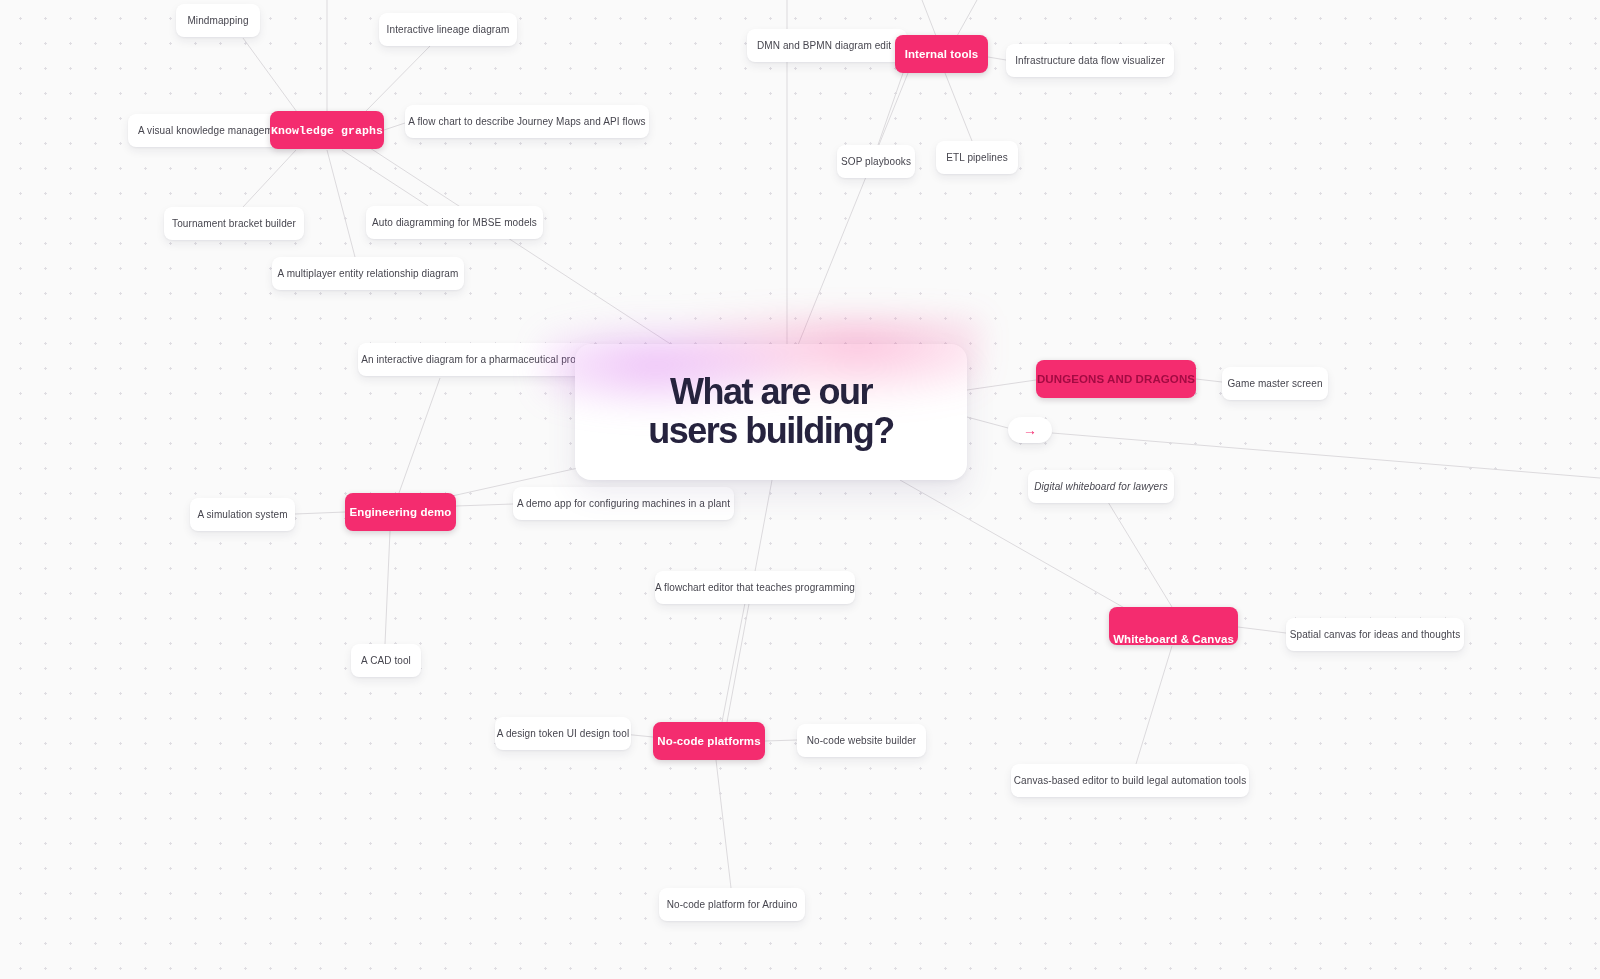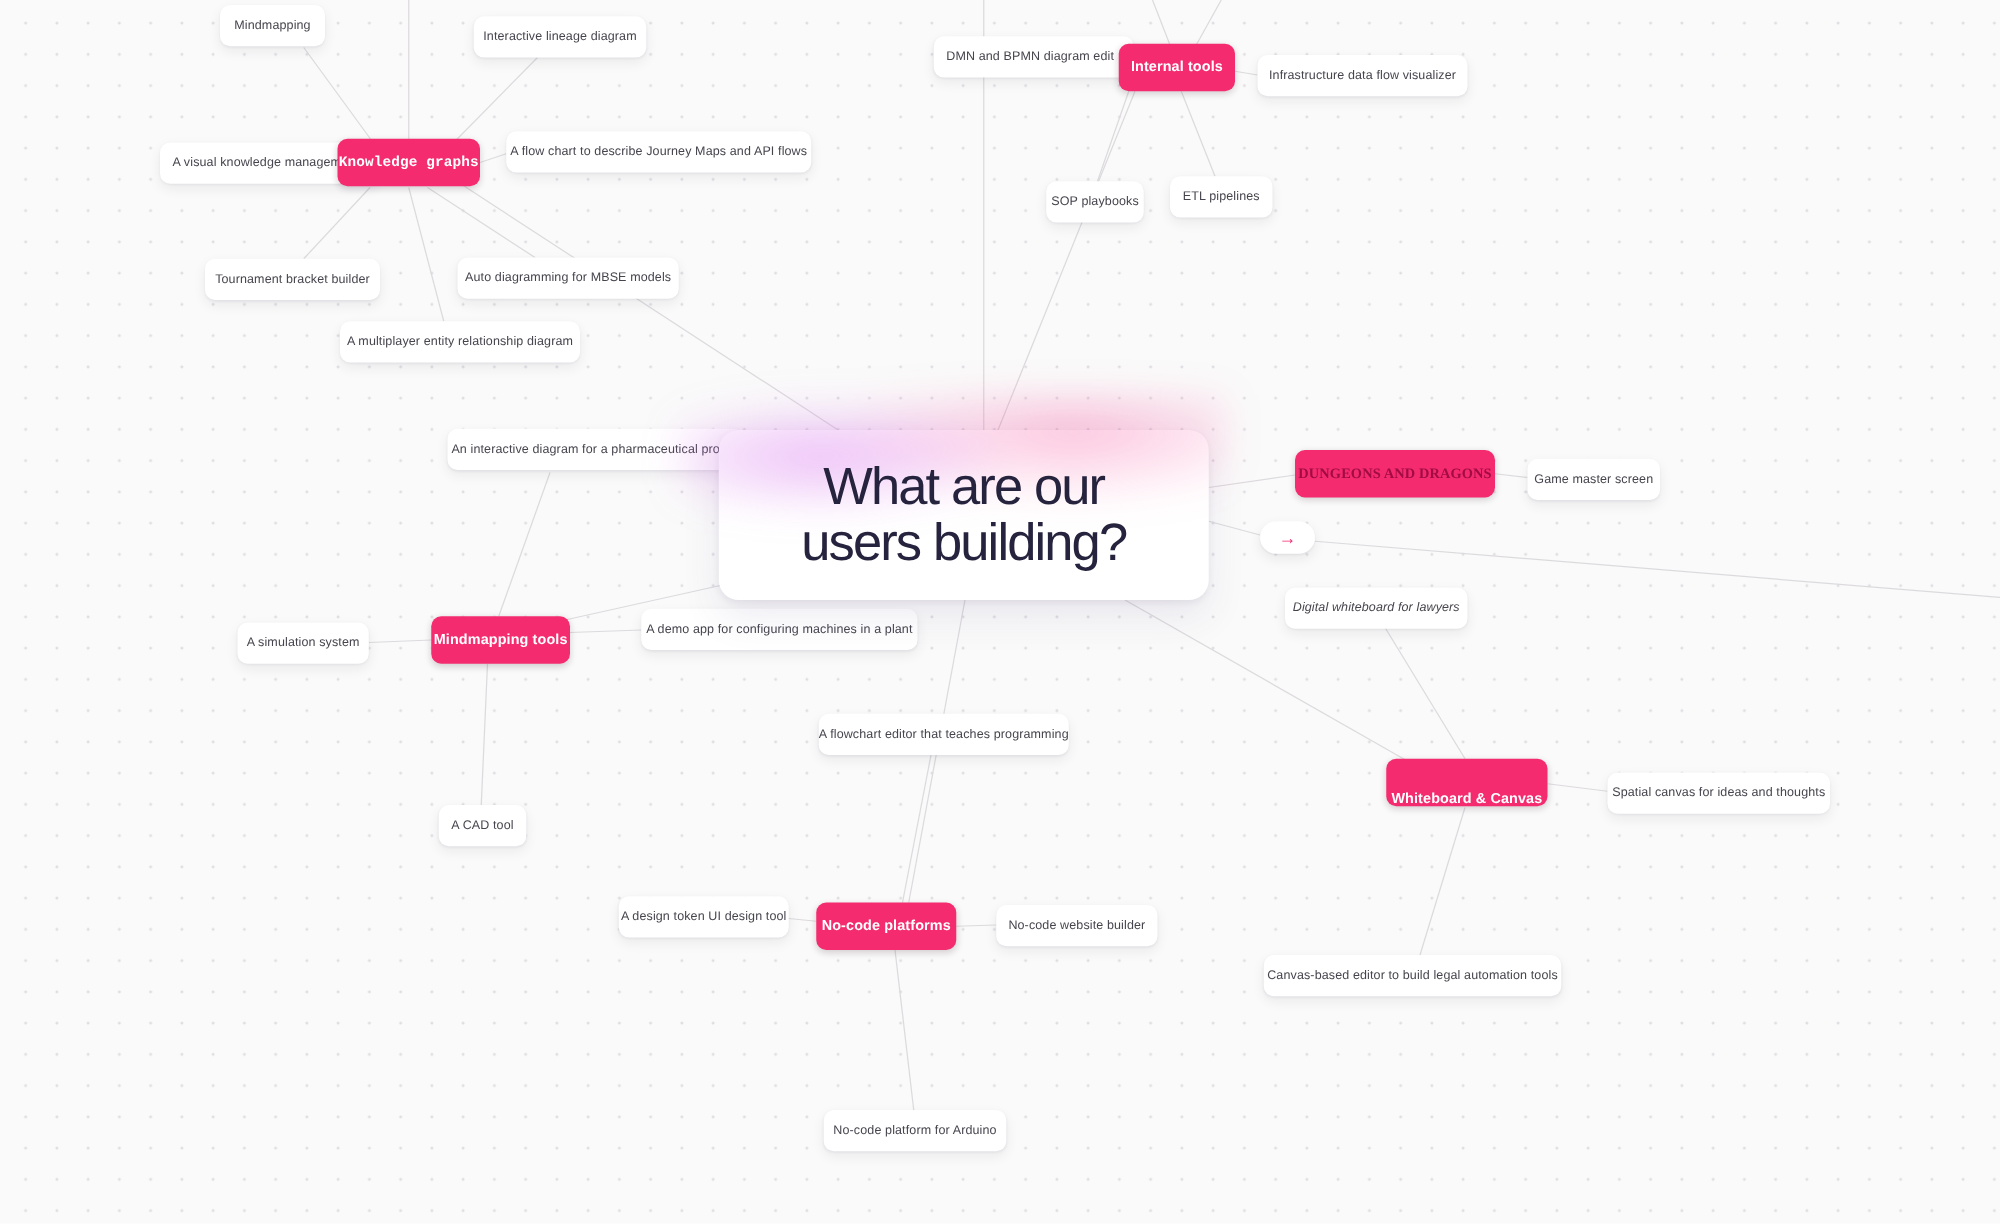--- a/index.html
+++ b/index.html
@@ -41,21 +41,21 @@
     box-shadow:0 2px 6px rgba(20,20,50,.06),0 14px 30px rgba(90,70,130,.10);
   }
   .central::before{
     content:"";position:absolute;left:-35px;top:-28px;right:-15px;height:130px;z-index:-1;
     background:
       radial-gradient(ellipse 230px 70px at 26% 38%,rgba(213,104,236,.42),transparent 70%),
       radial-gradient(ellipse 270px 85px at 72% 22%,rgba(246,61,146,.30),transparent 72%);
     filter:blur(14px);
   }
   .central-title{
-    font-size:42px;font-weight:400;color:#26233e;
+    font-size:36px;font-weight:700;color:#26233e;
     letter-spacing:-1.5px;line-height:1.07;
   }
 </style>
 </head>
 <body>
 
 <div id="canvas">
   <svg id="edges" width="1600" height="979">
       <line x1="327" y1="0" x2="327" y2="111" stroke="#dcdadd"></line>
       <line x1="243" y1="38" x2="297" y2="112" stroke="#dcdadd"></line>
@@ -170,25 +170,25 @@
     </div>
     <div class="node leaf" style="left: 659px; top: 888px; width: 146px;">
       <span>No-code platform for Arduino</span>
     </div>
     <div class="node branch" style="left: 270px; top: 111px; width: 114px; font-family: Liberation Mono, monospace;">
       <span>Knowledge graphs</span>
     </div>
     <div class="node branch" style="left: 895px; top: 35px; width: 93px;">
       <span>Internal tools</span>
     </div>
-    <div class="node branch" style="left: 1036px; top: 360px; width: 160px; color: rgb(163, 11, 67); font-family: Liberation Serif, serif;">
+    <div class="node branch" style="left: 1036px; top: 360px; width: 160px; color: rgb(163, 11, 67);">
       <span>DUNGEONS AND DRAGONS</span>
     </div>
     <div class="node branch" style="left: 345px; top: 493px; width: 111px;">
-      <span>Mindmapping tools</span>
+      <span>Engineering demo</span>
     </div>
     <div class="node branch" style="left: 1109px; top: 607px; width: 129px; align-items: flex-end;">
       <span>Whiteboard &amp; Canvas</span>
     </div>
     <div class="node branch" style="left: 653px; top: 722px; width: 112px;">
       <span>No-code platforms</span>
     </div>
   </div>
 
 </body></html>

